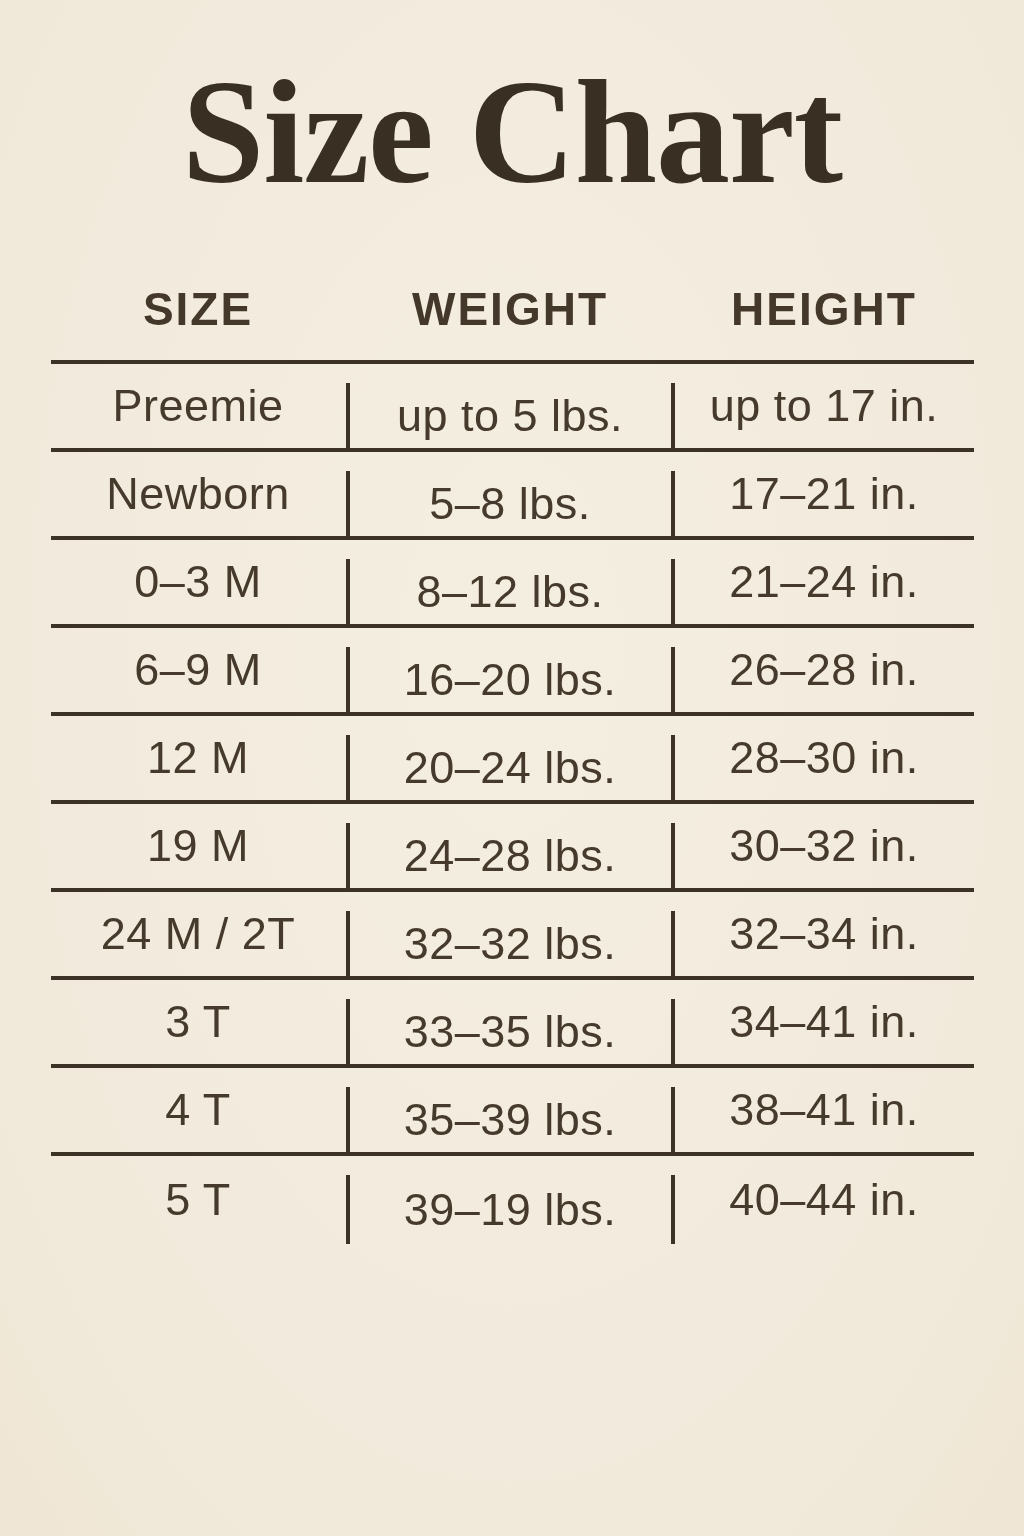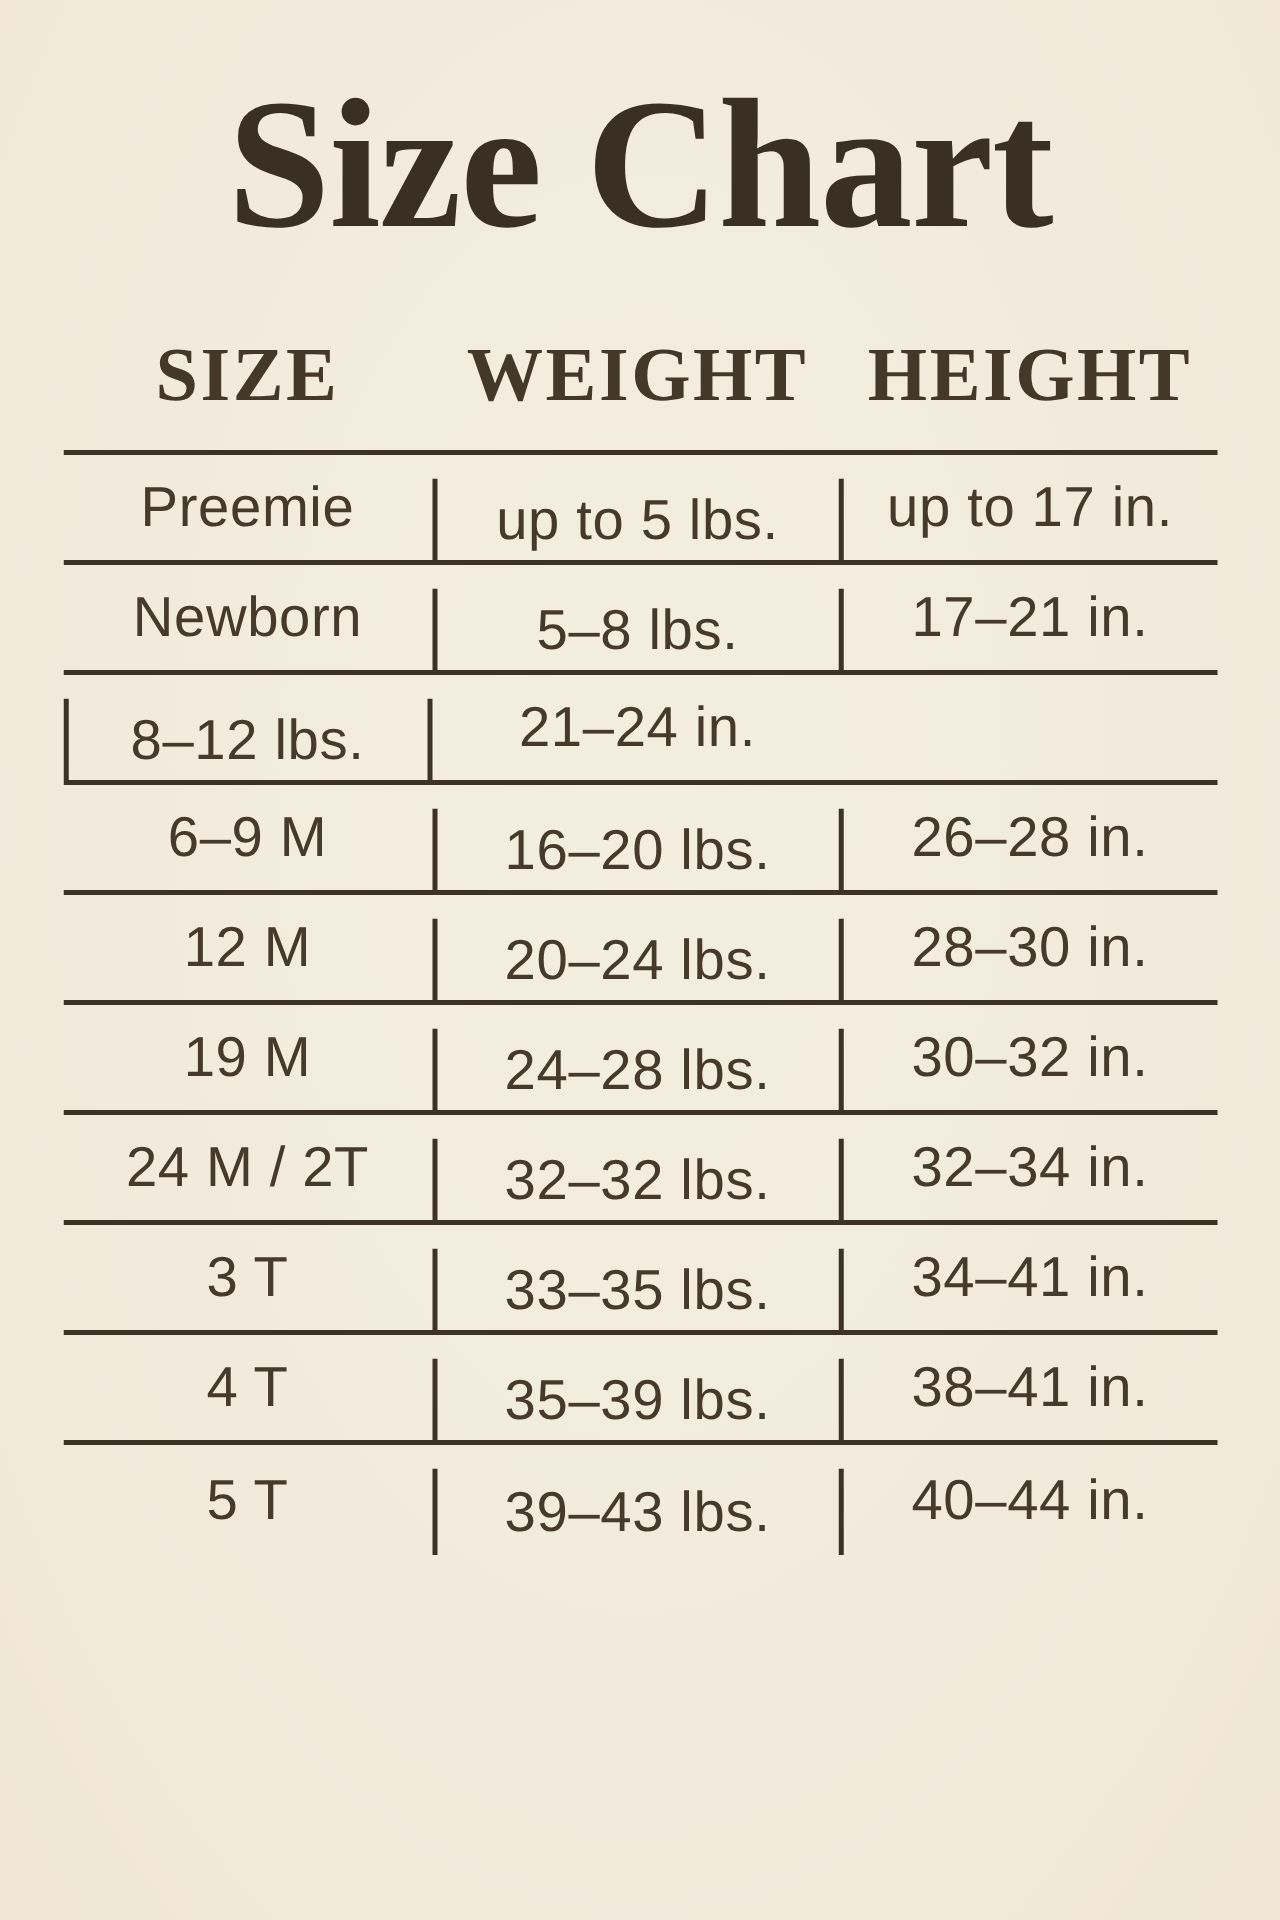--- a/index.html
+++ b/index.html
@@ -33,24 +33,23 @@
     display: grid;
     grid-template-columns: 295px 329px 299px;
     height: 158px;
     align-items: end;
     padding-bottom: 24px;
     border-bottom: 4px solid #3d3226;
   }
   .hcell {
     text-align: center;
     font-weight: 700;
-    font-size: 61px;
+    font-size: 46px;
     letter-spacing: 2px;
     color: #44382a;
-    font-family: Liberation Serif, serif;
   }
   .row {
     display: grid;
     grid-template-columns: 295px 329px 299px;
     height: 88px;
     border-bottom: 4px solid #3d3226;
   }
   .row:last-child { border-bottom: none; }
   .cell {
     display: flex;
@@ -87,20 +86,21 @@
       <div class="cell">up to 17 in.</div>
     </div>
 
     <div class="row">
       <div class="cell">Newborn</div>
       <div class="cell mid">5–8 lbs.</div>
       <div class="cell">17–21 in.</div>
     </div>
 
     <div class="row">
+      <div class="cell">0–3 M</div>
       <div class="cell mid">8–12 lbs.</div>
       <div class="cell">21–24 in.</div>
     </div>
 
 
     <div class="row">
       <div class="cell">6–9 M</div>
       <div class="cell mid">16–20 lbs.</div>
       <div class="cell">26–28 in.</div>
     </div>
@@ -130,18 +130,18 @@
     </div>
 
     <div class="row">
       <div class="cell">4 T</div>
       <div class="cell mid">35–39 lbs.</div>
       <div class="cell">38–41 in.</div>
     </div>
 
     <div class="row">
       <div class="cell">5 T</div>
-      <div class="cell mid">39–43 lbs.</div>
+      <div class="cell mid">39–19 lbs.</div>
       <div class="cell">40–44 in.</div>
     </div>
 
   </div>
 </div>
 
 </body></html>

